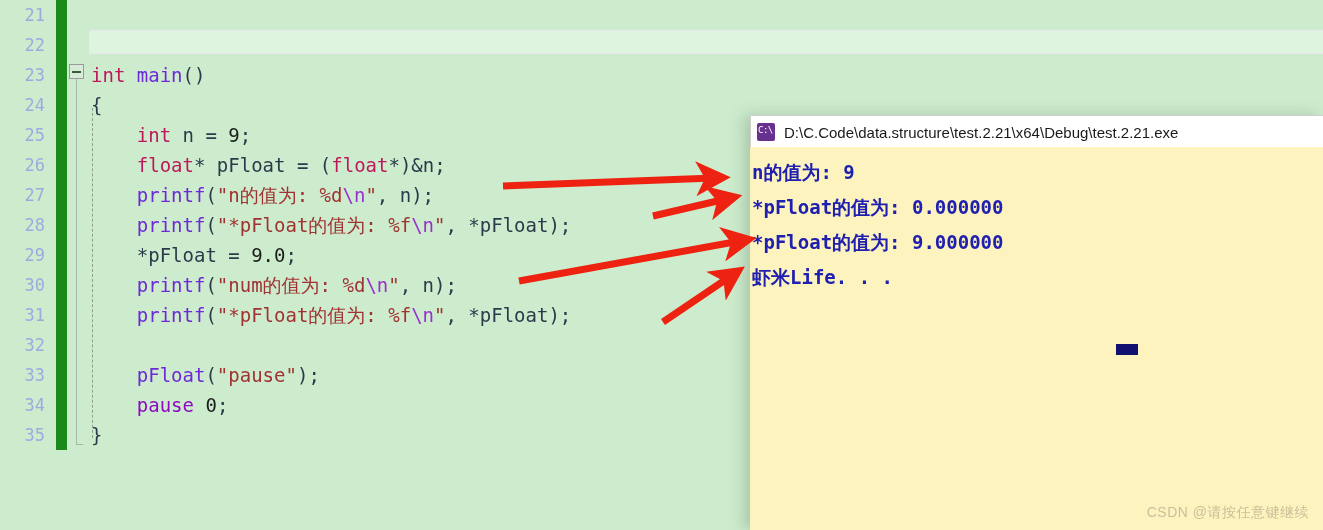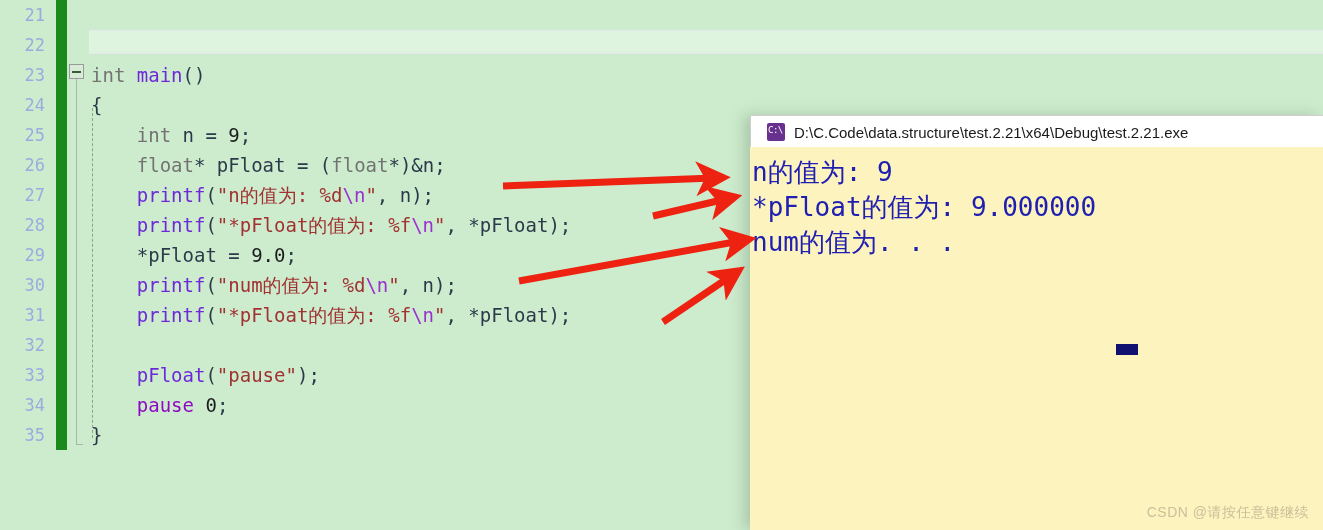--- a/index.html
+++ b/index.html
@@ -95,21 +95,21 @@
   .code {
     position: absolute;
     left: 88px;
     height: 30px;
     line-height: 30px;
     white-space: pre;
     font-family: "DejaVu Sans Mono", "Liberation Mono", monospace;
     font-size: 19px;
     color: #2b3a4a;
   }
-  .kw   { color: #737373; }
+  .kw   { color: #be185d; }
   .kw2  { color: #8f08c4; }
   .fn   { color: #6d28d9; }
   .str  { color: #a03232; }
   .esc  { color: #9b30d0; }
   .num  { color: #1c1c1c; }
   .pl   { color: #2b3a4a; }
 
   
   #arrows {
     position: absolute;
@@ -127,21 +127,21 @@
     box-shadow: -6px 0 14px rgba(90,110,90,0.30);
   }
   #console-title {
     position: relative;
     height: 33px;
     background: #ffffff;
     border-top: 1px solid #cfcfcf;
     border-left: 1px solid #cfcfcf;
     display: flex;
     align-items: center;
-    padding-left: 16px;
+    padding-left: 6px;
     box-sizing: border-box;
   }
   #console-icon {
     width: 18px; height: 18px;
     background: #68308f;
     border-radius: 2px;
     position: relative;
     flex: none;
     margin-right: 9px;
   }
@@ -163,24 +163,24 @@
   #console-body {
     position: absolute;
     left: 0; top: 32px;
     width: 573px; height: 383px;
     background: #fdf3bf;
     padding: 8px 0 0 2px;
     box-sizing: border-box;
   }
   .outline {
     font-family: "DejaVu Sans Mono", "Liberation Mono", monospace;
-    font-size: 26px;
+    font-size: 19px;
     line-height: 35px;
     color: #2020b0;
-    font-weight: normal;
+    font-weight: bold;
     white-space: pre;
     letter-spacing: 0px;
   }
   #cursor-block {
     position: absolute;
     left: 366px; top: 197px;
     width: 22px; height: 11px;
     background: #101070;
   }
 
@@ -253,22 +253,23 @@
     <div class="code" style="top:420px"><span class="pl">}</span></div>
   </div>
 
   <div id="console">
     <div id="console-title">
       <div id="console-icon"></div>
       <div id="console-title-text">D:\C.Code\data.structure\test.2.21\x64\Debug\test.2.21.exe</div>
     </div>
     <div id="console-body">
       <div class="outline">n的值为: 9</div>
+      <div class="outline">*pFloat的值为: 0.000000</div>
       <div class="outline">*pFloat的值为: 9.000000</div>
-      <div class="outline">num的值为. . .</div>
+      <div class="outline">虾米Life. . .</div>
       <div id="cursor-block"></div>
     </div>
   </div>
 
   <svg id="arrows" viewBox="0 0 1323 530">
     <defs>
       <marker id="ah" markerWidth="5" markerHeight="5" refX="2.6" refY="2.5" orient="auto">
         <path d="M0,0 L5,2.5 L0,5 L1.3,2.5 Z" fill="#ee2211"></path>
       </marker>
     </defs>

